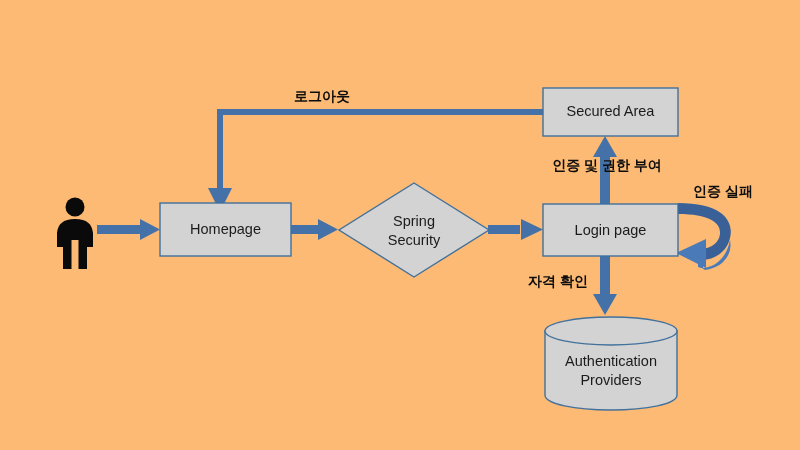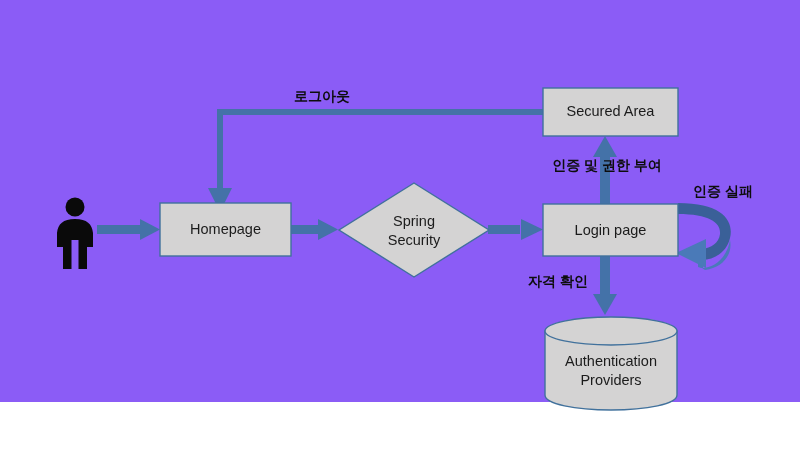--- a/index.html
+++ b/index.html
@@ -9,22 +9,22 @@
   }
   body {
     width: 800px;
     height: 450px;
     font-family: "Liberation Sans", sans-serif;
     overflow: hidden;
   }
   #diagram-root {
     position: relative;
     width: 800px;
-    height: 402px;
-    background: #8b5cf6;
+    height: 450px;
+    background: #fdba74;
   }
   svg#flow {
     position: absolute;
     top: 0;
     left: 0;
     width: 800px;
     height: 450px;
     display: block;
   }
   .node-shape {

